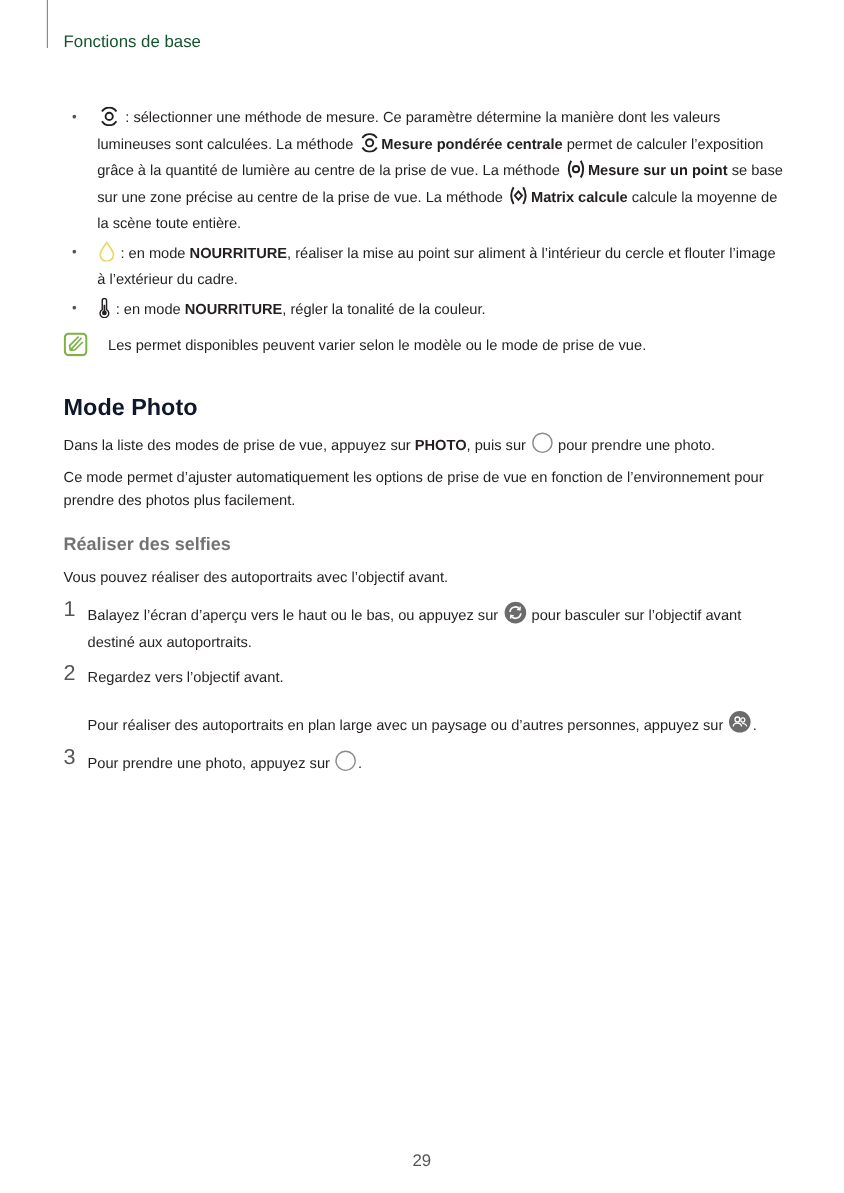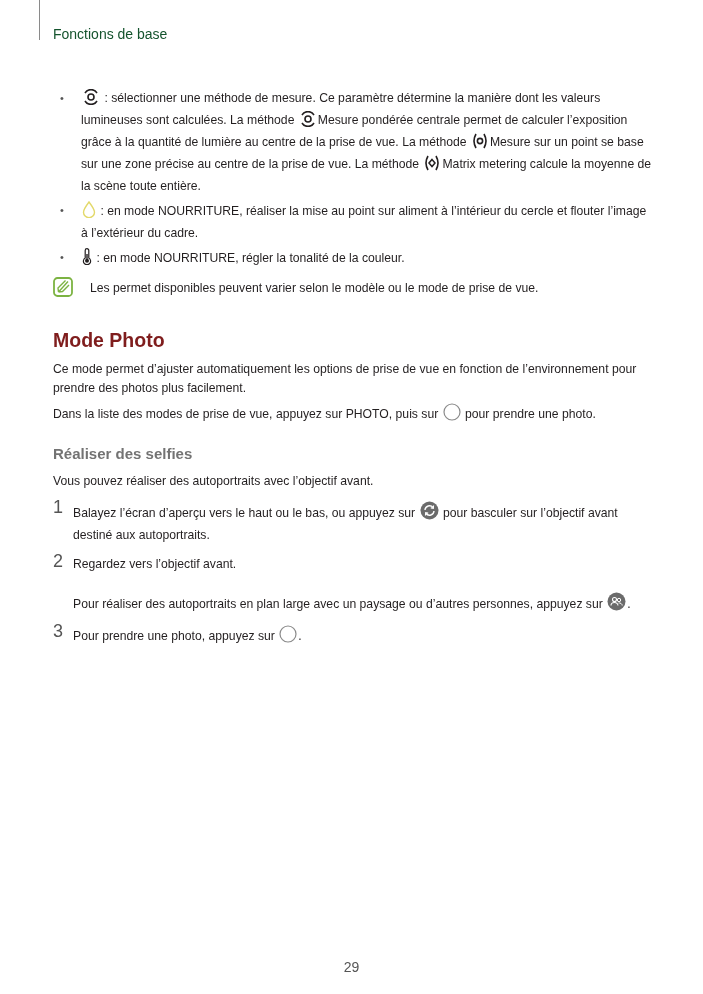--- a/index.html
+++ b/index.html
@@ -3,25 +3,25 @@
   <meta charset="utf-8">
   <style>
     * { box-sizing: border-box; margin: 0; padding: 0; }
     html, body { width: 703px; height: 994px; background: #ffffff; overflow: hidden; }
     body { position: relative; font-family: "Liberation Sans", "DejaVu Sans", sans-serif; color: #231f20; }
     .rule { position: absolute; left: 39px; top: 0; width: 1px; height: 40px; background: #8a8a8a; }
     .header { position: absolute; left: 53px; top: 26px; font-size: 14px; color: #14532d; letter-spacing: 0; }
     .content { position: absolute; left: 53px; top: 89px; width: 600px; font-size: 12.2px; line-height: 19px; }
     .bullet { position: relative; padding-left: 28px; margin-bottom: 5px; }
     .bullet .dot { position: absolute; left: 7px; top: 0; color: #555; font-size: 11px; }
-    b { font-weight: normal; }
+    b { font-weight: bold; }
     .ico { display: inline-block; vertical-align: -3px; margin: 0 1px; }
     .note { position: relative; padding-left: 37px; margin-top: 8px; }
     .note .note-ico { position: absolute; left: 0; top: -2px; }
-    h2.section { font-size: 19.5px; color: #7f1d1d; font-weight: bold; margin-top: 33px; margin-bottom: 10px; letter-spacing: 0; }
+    h2.section { font-size: 19.5px; color: #0f172a; font-weight: bold; margin-top: 33px; margin-bottom: 10px; letter-spacing: 0; }
     p.para { margin-bottom: 5px; }
     h3.sub { font-size: 15px; font-weight: bold; color: #737373; margin-top: 17px; margin-bottom: 9px; }
     .step { position: relative; padding-left: 20px; margin-top: 6px; }
     .step .num { position: absolute; left: 0; top: -3px; font-size: 18px; color: #555; font-weight: normal; }
     .pagenum { position: absolute; left: 0; width: 703px; top: 959px; text-align: center; font-size: 14px; color: #555; }
   </style>
 </head>
 <body>
 
 <div class="rule"></div>
@@ -48,21 +48,21 @@
           <path d="M5 1 Q1 8 5 15" fill="none" stroke="#231f20" stroke-width="1.6"></path>
           <path d="M13 1 Q17 8 13 15" fill="none" stroke="#231f20" stroke-width="1.6"></path>
           <circle cx="9" cy="8" r="2.6" fill="none" stroke="#231f20" stroke-width="1.6"></circle>
         </svg>
     </span><b>Mesure sur un point</b><span> se base sur une zone précise au centre de la prise de vue. La méthode </span><span class="ico">
       <svg width="18" height="16" viewBox="0 0 18 16">
           <path d="M5 1 Q1 8 5 15" fill="none" stroke="#231f20" stroke-width="1.6"></path>
           <path d="M13 1 Q17 8 13 15" fill="none" stroke="#231f20" stroke-width="1.6"></path>
           <path d="M9 4.5 L12 8 L9 11.5 L6 8 Z" fill="none" stroke="#231f20" stroke-width="1.5"></path>
         </svg>
-    </span><b>Matrix metering</b><span> calcule la moyenne de la scène toute entière.</span>
+    </span><b>Matrix calcule</b><span> calcule la moyenne de la scène toute entière.</span>
   </div>
 
   <div class="bullet">
     <span class="dot">•</span>
     <span class="ico">
       <svg width="14" height="17" viewBox="0 0 14 17">
           <path d="M7 1 C4 5 1.5 8.5 1.5 11.2 A5.5 5.5 0 0 0 12.5 11.2 C12.5 8.5 10 5 7 1 Z" fill="none" stroke="#e3d96a" stroke-width="1.4"></path>
         </svg>
     </span><span> : en mode </span><b>NOURRITURE</b><span>, réaliser la mise au point sur aliment à l’intérieur du cercle et flouter l’image à l’extérieur du cadre.</span>
   </div>
@@ -82,28 +82,28 @@
     <span class="note-ico">
       <svg width="20" height="20" viewBox="0 0 20 20">
           <rect x="1" y="1" width="18" height="18" rx="3.5" fill="none" stroke="#7cb342" stroke-width="1.8"></rect>
           <path d="M5.5 15 L15 4.5 M5.5 15 L5 11 L12.5 3.5 M5.5 15 L9.5 14.5 L16 8" fill="none" stroke="#7cb342" stroke-width="1.4"></path>
         </svg>
     </span>
     <span>Les permet disponibles peuvent varier selon le modèle ou le mode de prise de vue.</span>
   </div>
 
   <h2 class="section">Mode Photo</h2>
-  <p class="para">Ce mode permet d’ajuster automatiquement les options de prise de vue en fonction de l’environnement pour prendre des photos plus facilement.</p>
   <p class="para">
     <span>Dans la liste des modes de prise de vue, appuyez sur </span><b>PHOTO</b><span>, puis sur </span><span class="ico">
       <svg width="18" height="18" viewBox="0 0 18 18">
           <circle cx="9" cy="9" r="8" fill="#fff" stroke="#8a8a8a" stroke-width="1.2"></circle>
         </svg>
     </span><span> pour prendre une photo.</span>
   </p>
+  <p class="para">Ce mode permet d’ajuster automatiquement les options de prise de vue en fonction de l’environnement pour prendre des photos plus facilement.</p>
 
   <h3 class="sub">Réaliser des selfies</h3>
   <p class="para">Vous pouvez réaliser des autoportraits avec l’objectif avant.</p>
 
   <div class="step" style="margin-top:10px;">
     <span class="num">1</span>
     <span>Balayez l’écran d’aperçu vers le haut ou le bas, ou appuyez sur </span><span class="ico">
       <svg width="19" height="19" viewBox="0 0 19 19">
           <circle cx="9.5" cy="9.5" r="9" fill="#6b6b6b"></circle>
           <path d="M5 9 A4.5 4.5 0 0 1 13 6.5" fill="none" stroke="#fff" stroke-width="1.4"></path>

